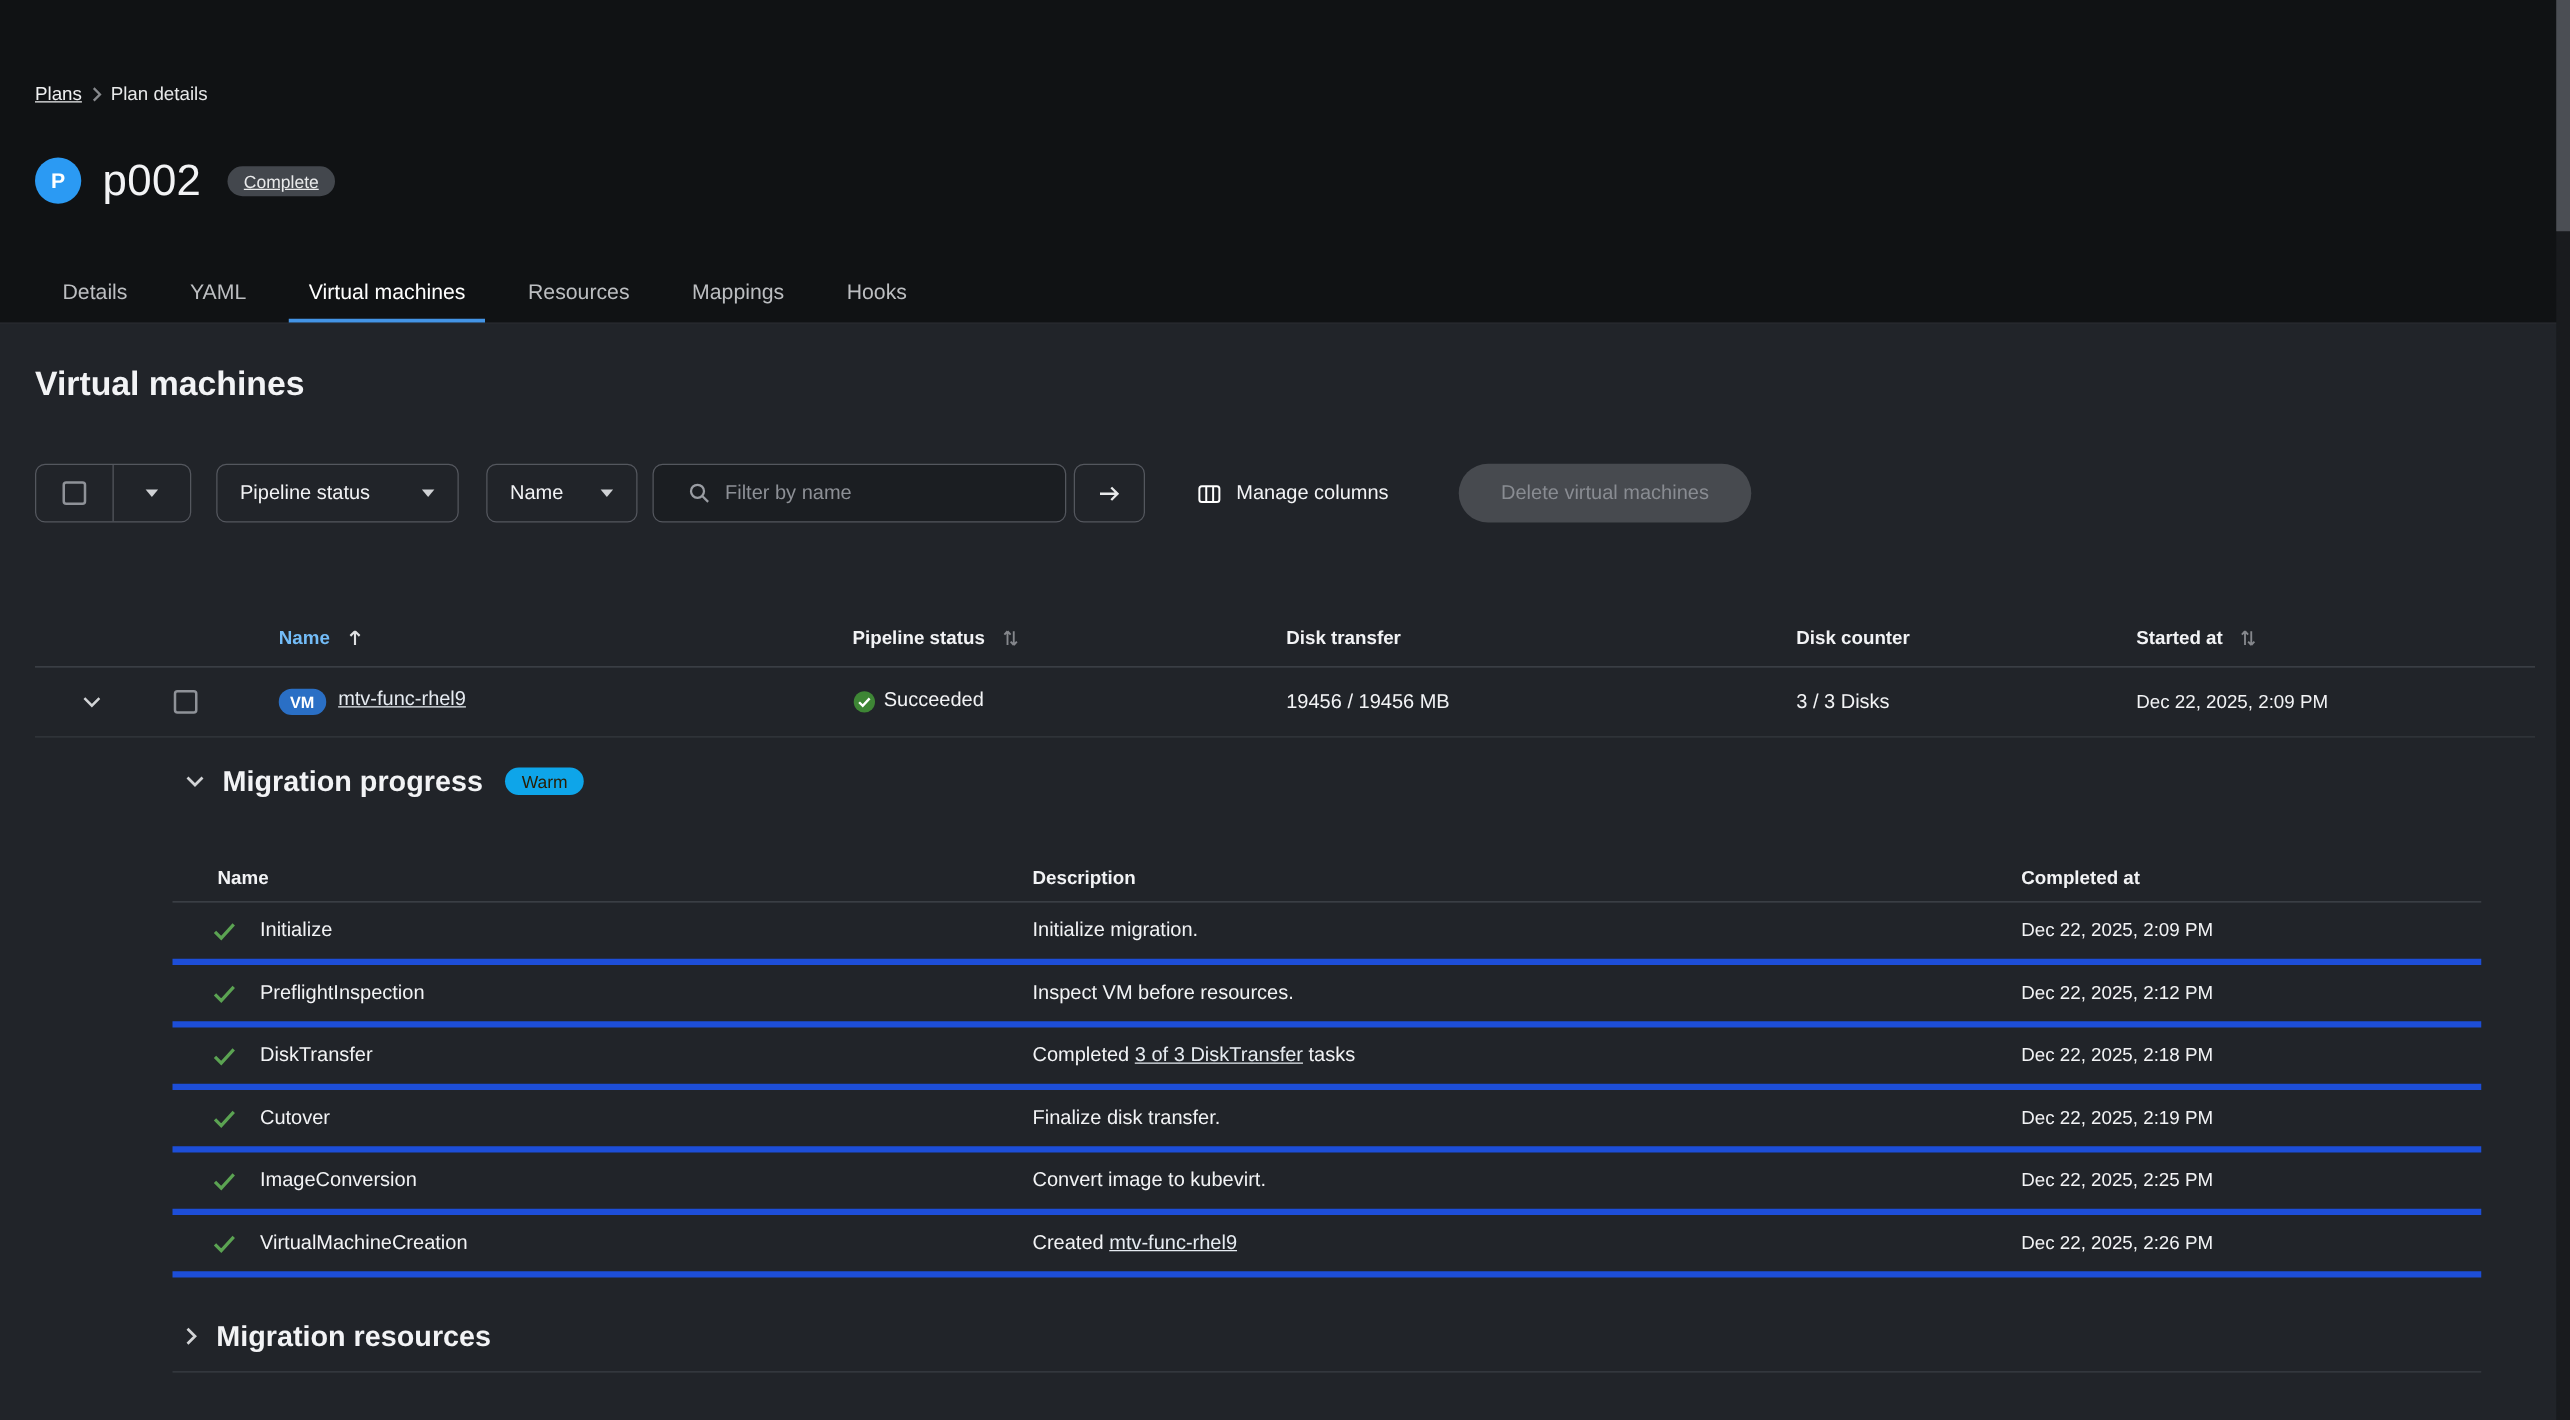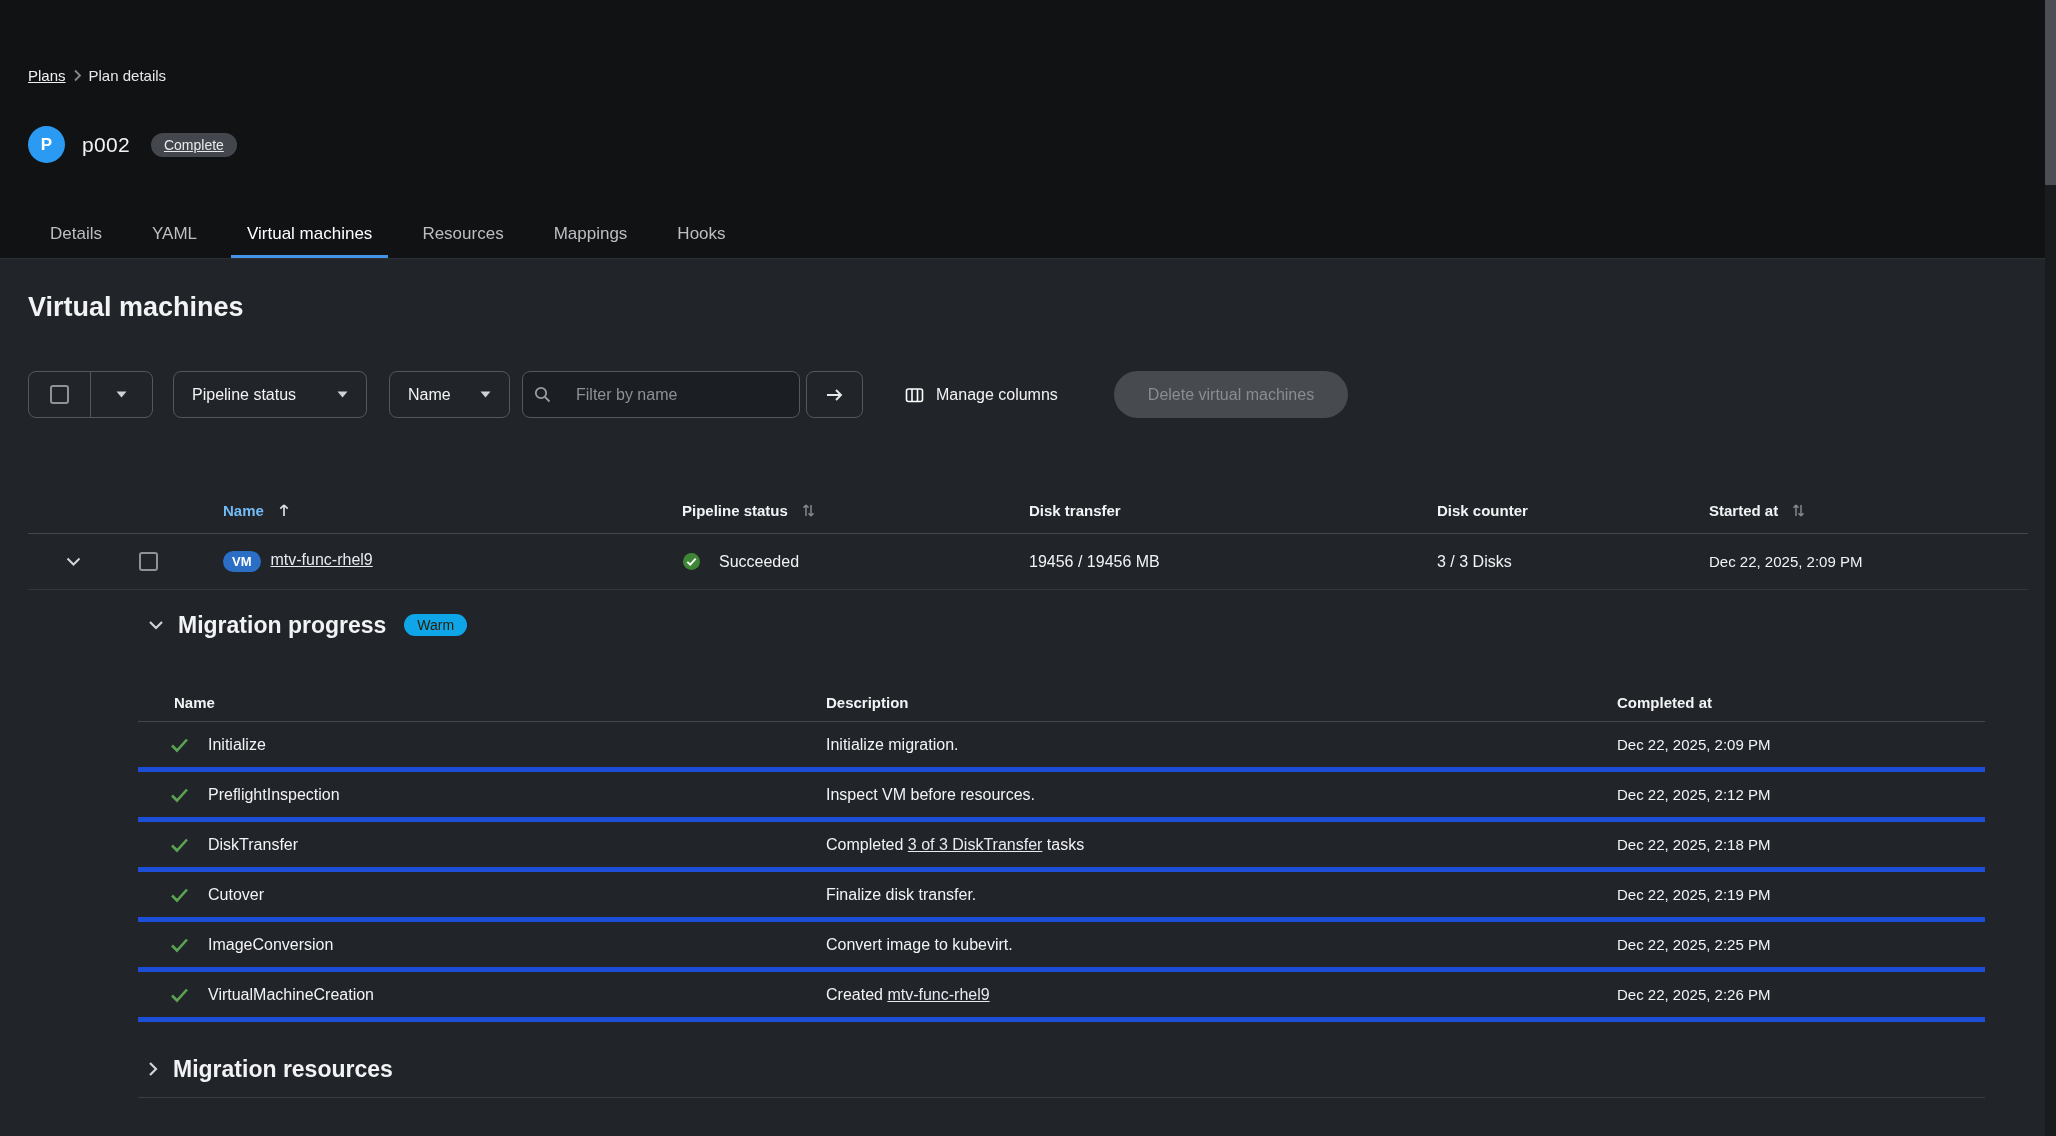--- a/index.html
+++ b/index.html
@@ -28,21 +28,21 @@
   .breadcrumb .current { color:#e7e8e9; }
 
   .title-row { margin-top:42px; display:flex; align-items:center; gap:17px; height:37px; }
   .avatar {
     width:37px; height:37px; border-radius:50%;
     background:#2b9af3; color:#fff;
     font-weight:700; font-size:17px;
     display:flex; align-items:center; justify-content:center;
     flex:none;
   }
-  h1.page-title { font-size:21px; font-weight:500; margin:0; letter-spacing:.3px; }
+  h1.page-title { font-size:35px; font-weight:500; margin:0; letter-spacing:.3px; }
   .badge-complete {
     background:#43474d; color:#e9eaeb;
     font-size:14px; padding:4px 13px; border-radius:14px;
     margin-left:4px;
     text-decoration:underline;
   }
 
   .tabs { margin-top:47px; height:48px; display:flex; padding-left:6px; }
   .tab {
     padding:0 16px; margin-right:18px;
@@ -72,21 +72,21 @@
   .bs-left { width:62px; height:100%; display:flex; align-items:center; justify-content:center; border-right:1px solid #54575e; cursor:pointer; }
   .bs-right { flex:1; height:100%; display:flex; align-items:center; justify-content:center; cursor:pointer; }
   .checkbox {
     width:19px; height:19px; border:2px solid #8f9298; border-radius:3px;
     background:transparent; display:inline-block; cursor:pointer;
   }
   .dd { padding:0 18px; font-size:16px; justify-content:space-between; cursor:pointer; background:transparent; }
   .dd-pipeline { width:194px; margin-left:20px; }
   .dd-name { width:121px; margin-left:22px; }
   .caret { display:flex; align-items:center; color:#d0d2d5; }
-  .search { margin-left:12px; width:278px; padding:0 11px; gap:23px; background:#1b1e22; }
+  .search { margin-left:12px; width:331px; padding:0 28px; gap:10px; background:#1b1e22; }
   .search-icon { display:flex; align-items:center; color:#9a9da3; }
   .search input { background:transparent; border:none; outline:none; color:#e8e9ea; font-size:16px; flex:1; min-width:0; }
   .search input::placeholder { color:#8d9096; }
   .go-btn { margin-left:6px; width:57px; justify-content:center; cursor:pointer; color:#e8e9ea; }
   .manage {
     margin-left:36px; border:none; background:none;
     display:flex; align-items:center; gap:12px;
     font-size:16px; color:#f2f3f5; cursor:pointer;
   }
   .manage .cols-icon { display:flex; align-items:center; color:#ffffff; }
@@ -110,21 +110,21 @@
   .sort-asc { color:#dfe0e2; display:flex; align-items:center; }
   .sort-both { color:#85878c; display:flex; align-items:center; }
   .td-center { display:flex; justify-content:center; align-items:center; }
   .expand-btn { background:none; border:none; color:#d2d4d6; cursor:pointer; display:flex; align-items:center; padding:6px; }
   .td-name { padding-left:45px; display:flex; align-items:flex-start; gap:10px; }
   .vm-badge {
     background:#2a6fc5; color:#fff; font-size:13px; font-weight:600;
     padding:3px 9px; border-radius:11px;
   }
   .link { color:#e6ebf1; text-decoration:underline; }
-  .status-cell { display:flex; align-items:center; gap:18px; }
+  .status-cell { display:flex; align-items:flex-start; gap:6px; }
   .check-circle { flex:none; display:flex; align-items:center; }
   .td-date { font-size:15px; }
 
   
   .expansion { margin-left:110px; margin-right:43px; }
   .exp-heading {
     margin-top:20px; display:flex; align-items:center; gap:14px;
     padding-left:10px; cursor:pointer; height:30px;
   }
   .exp-chevron { display:flex; align-items:center; color:#d2d4d6; }

